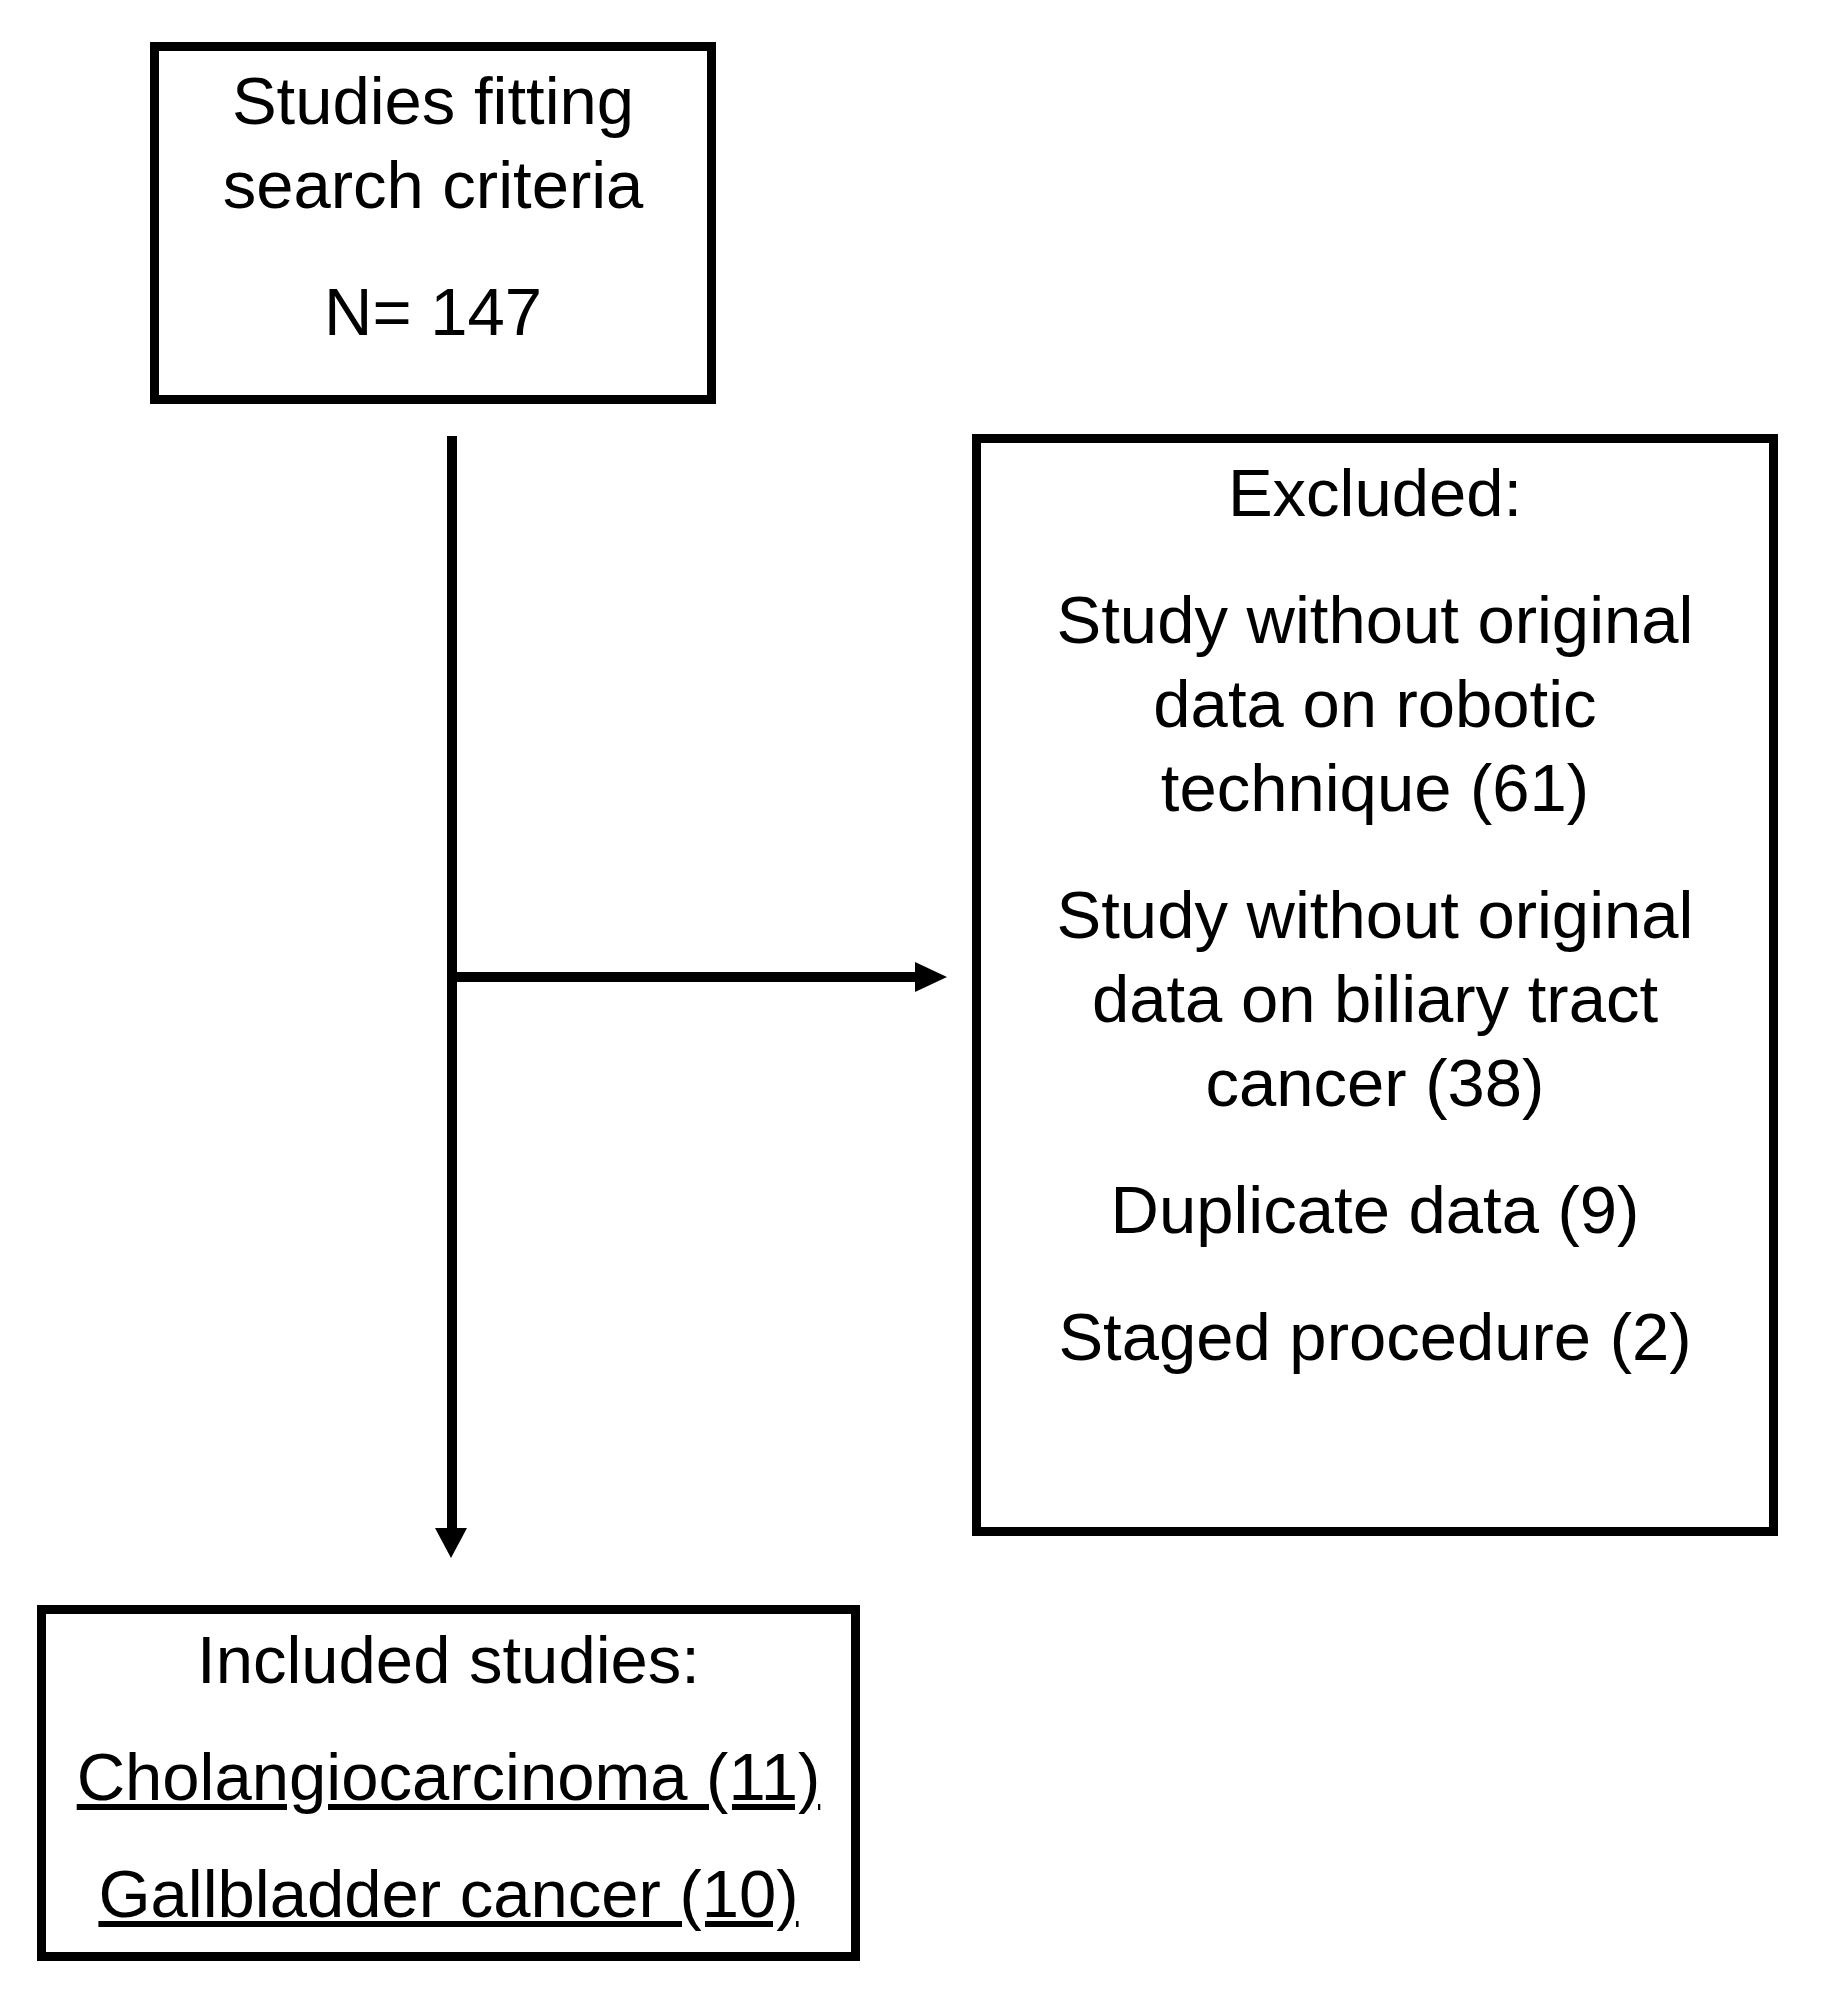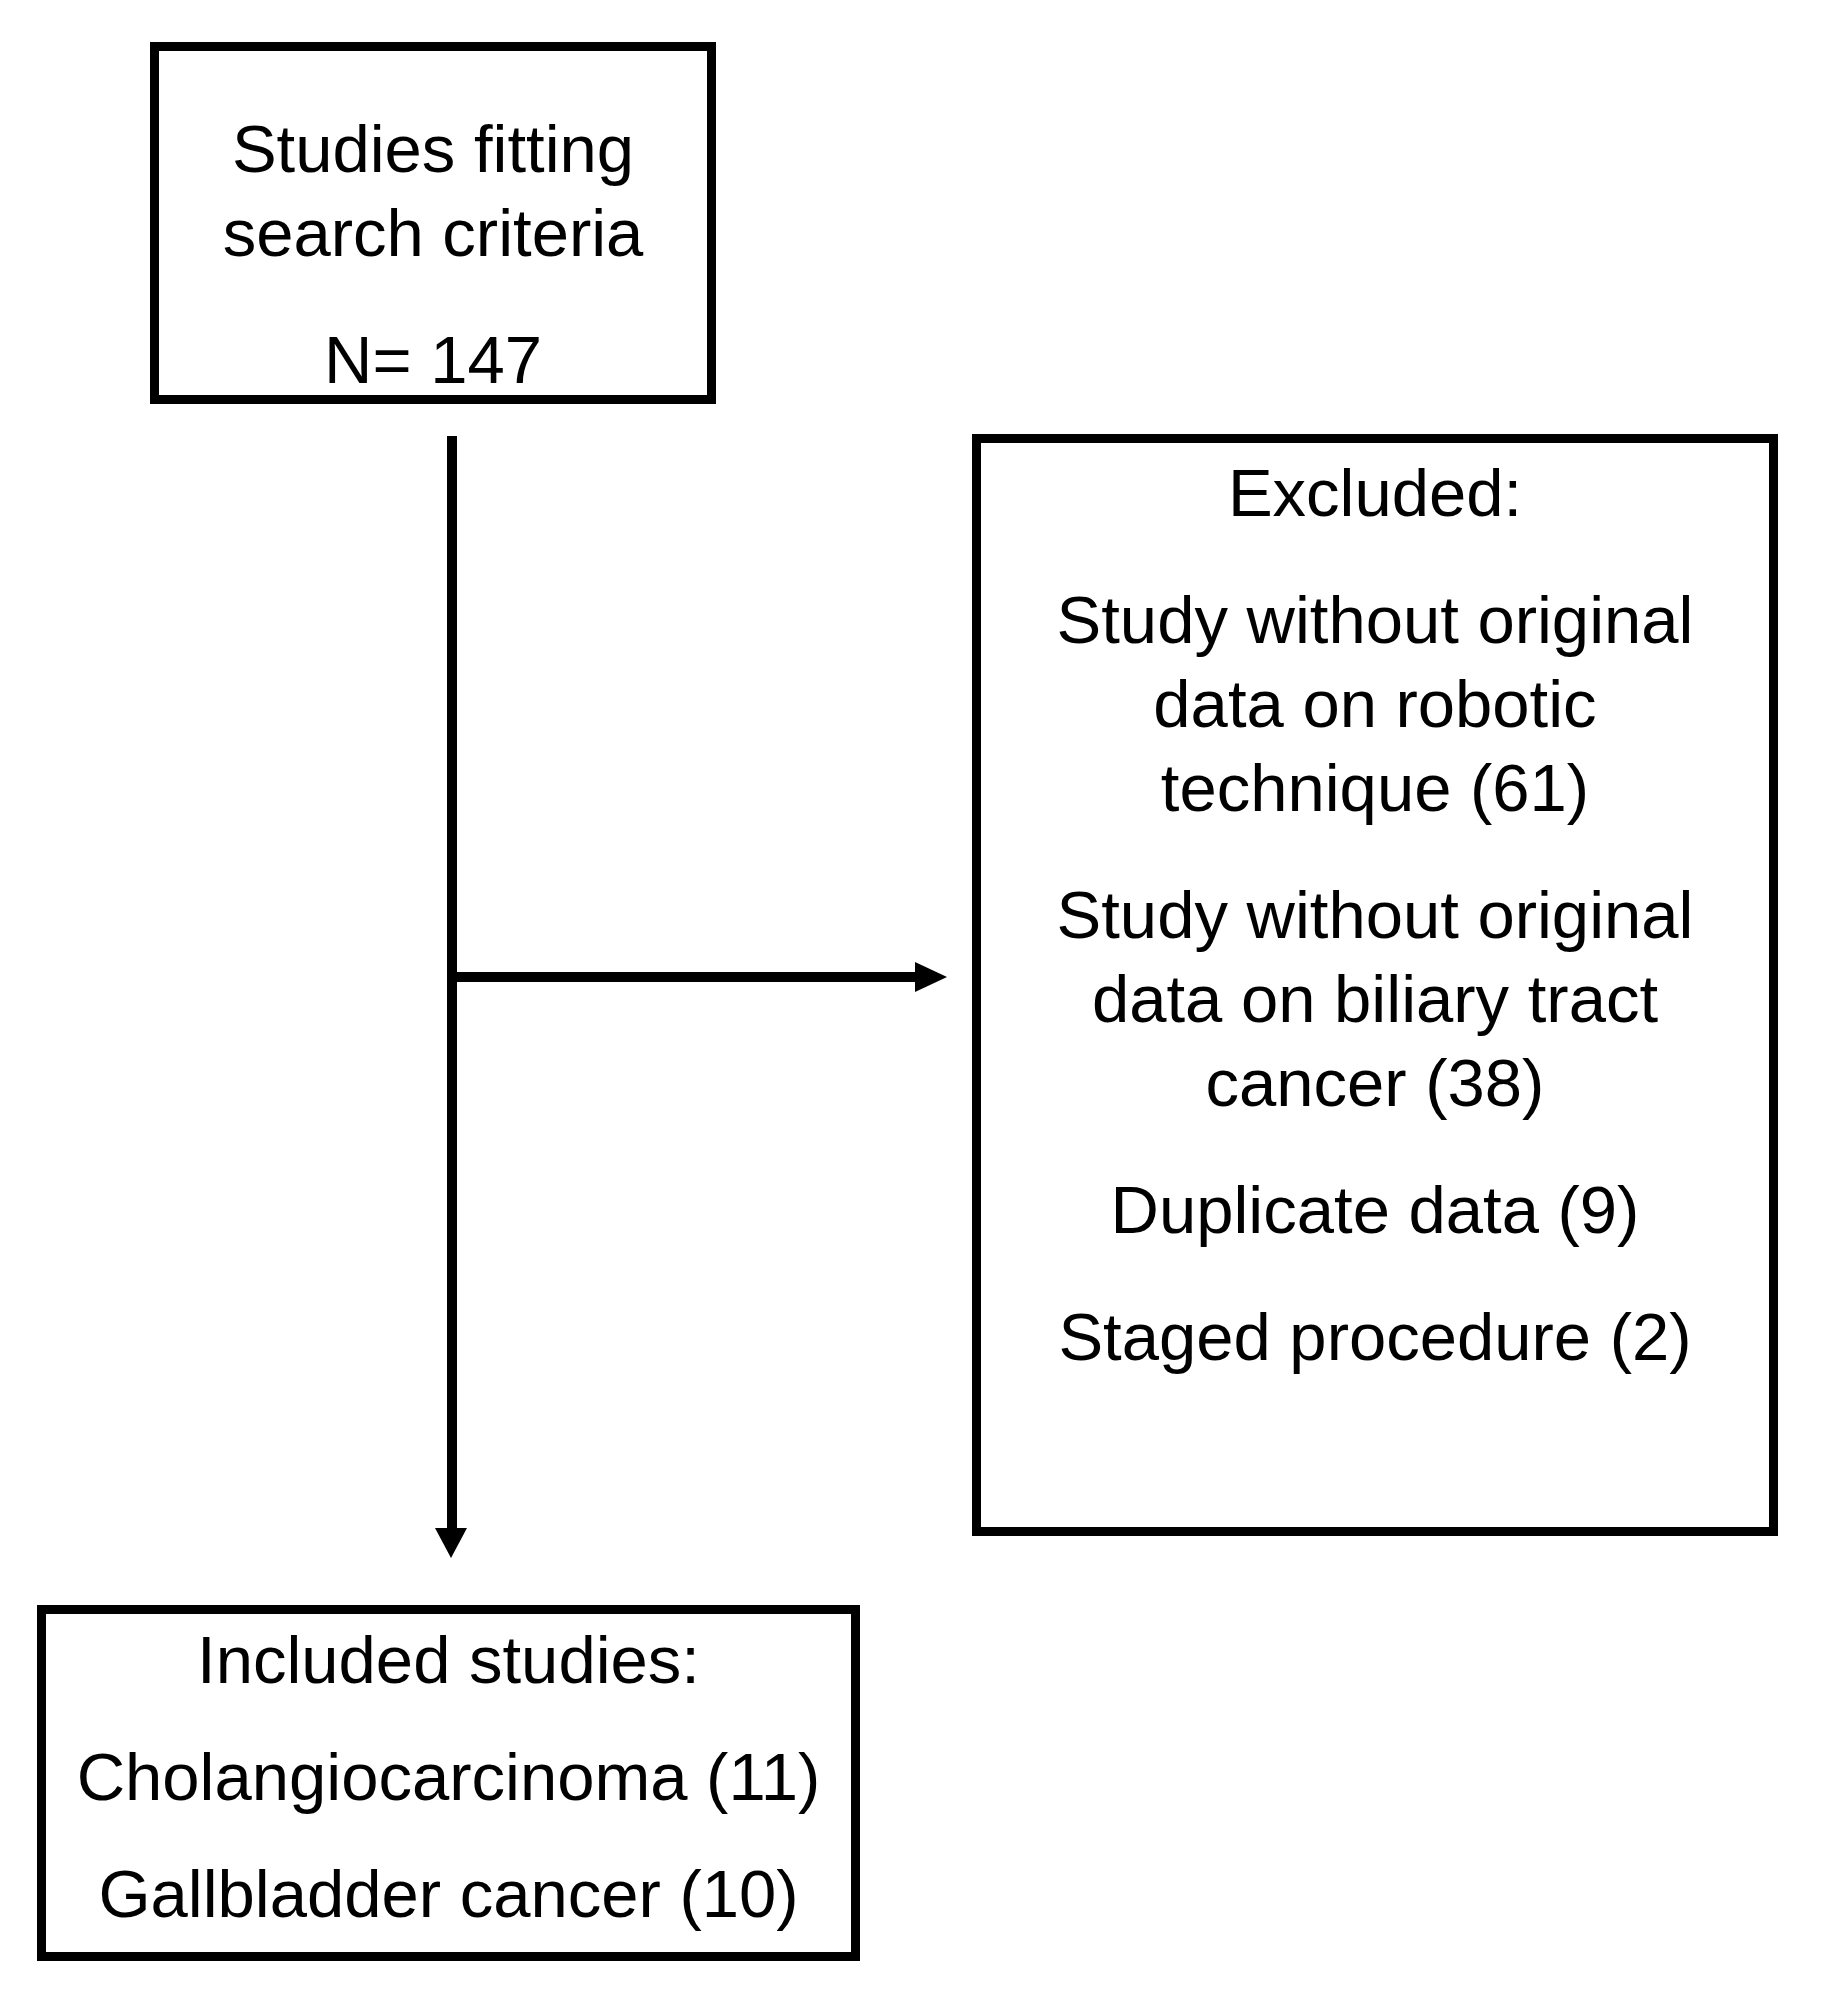--- a/index.html
+++ b/index.html
@@ -17,22 +17,22 @@
     box-sizing: border-box;
     border: 9.8px solid #000000;
     background: #ffffff;
     text-align: center;
     font-size: 67px;
     line-height: 84px;
   }
   .box-a { left: 150px; top: 42px;  width: 566px; height: 362px; padding: 7.8px 27.4px; }
   .box-b { left: 972px; top: 434px; width: 806px; height: 1102px; padding: 7.8px 39px; }
   .box-c { left: 37px;  top: 1605px; width: 823px; height: 356px; padding: 3.9px 9.8px; }
-  .pre    { white-space: pre-line; margin-top: 48px; }
-  .nowrap { white-space: nowrap; }
+  .pre    { white-space: pre-line; }
+  .nowrap { white-space: nowrap; text-decoration: underline; }
   .gap    { margin-top: 43px; }
   .gap-c  { margin-top: 33px; }
   .vshaft {
     position: absolute; left: 447px; top: 436px;
     width: 9.8px; height: 1093px; background: #000000;
   }
   .vhead {
     position: absolute; left: 435px; top: 1528px;
     width: 0; height: 0;
     border-left: 16.7px solid transparent;

